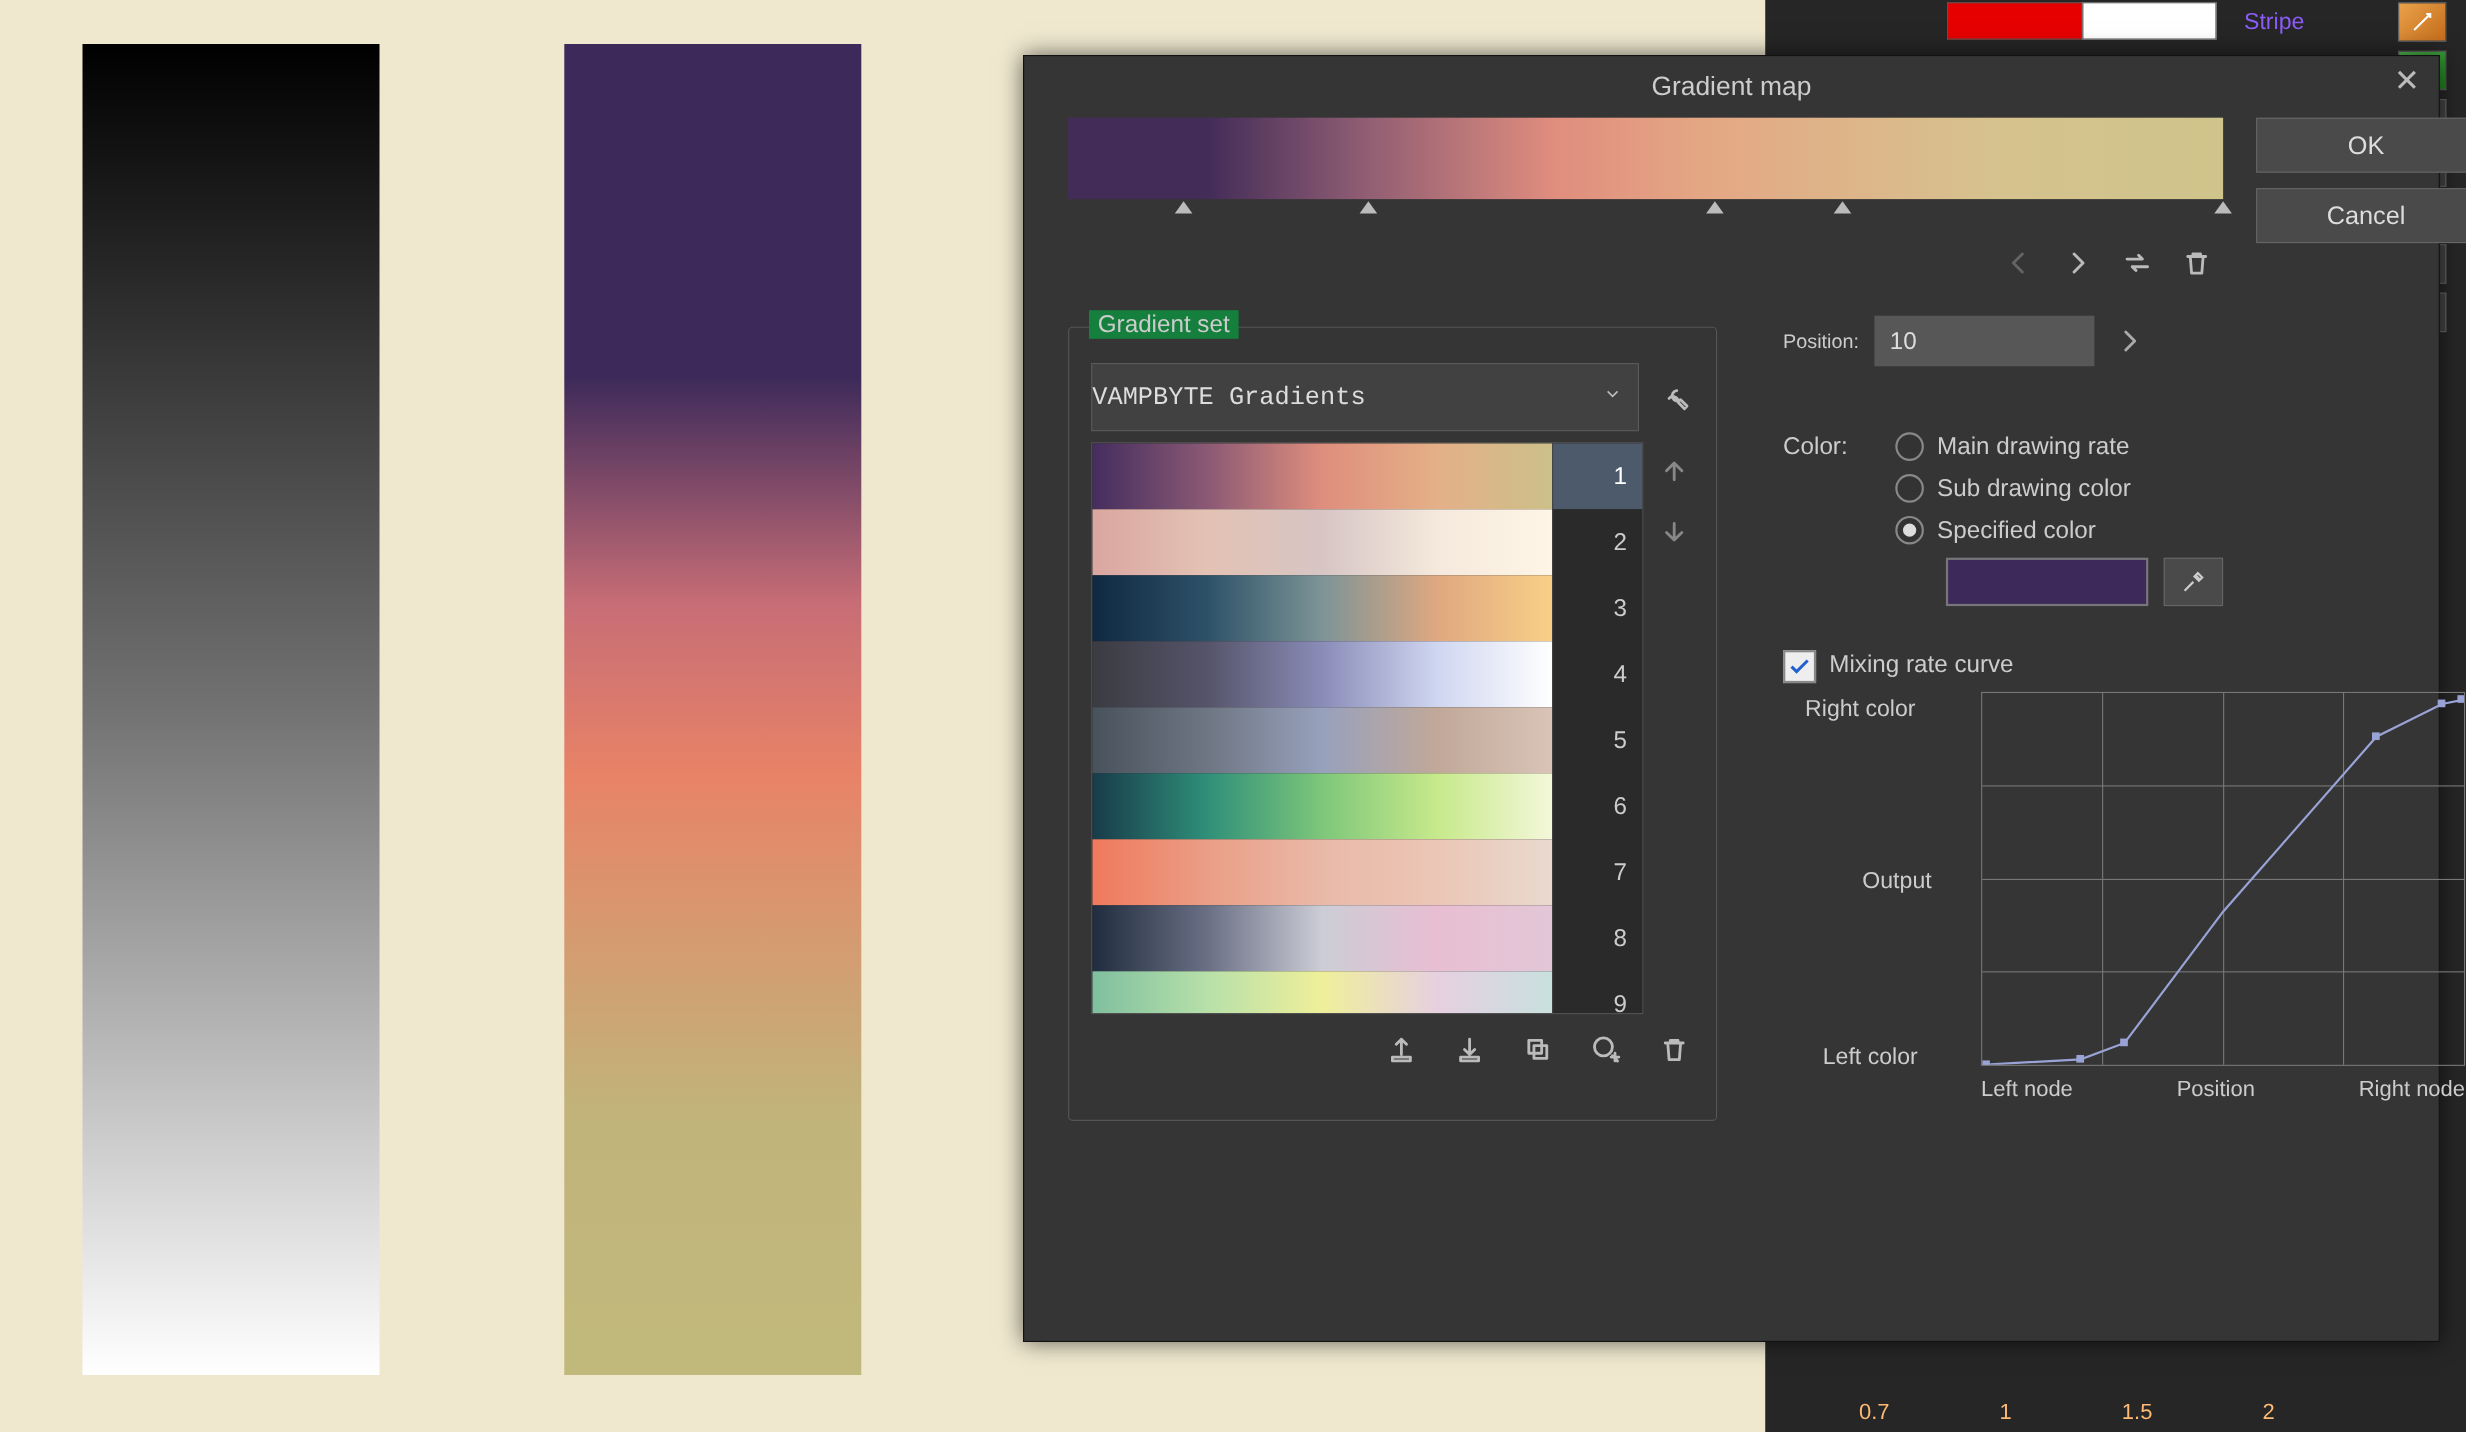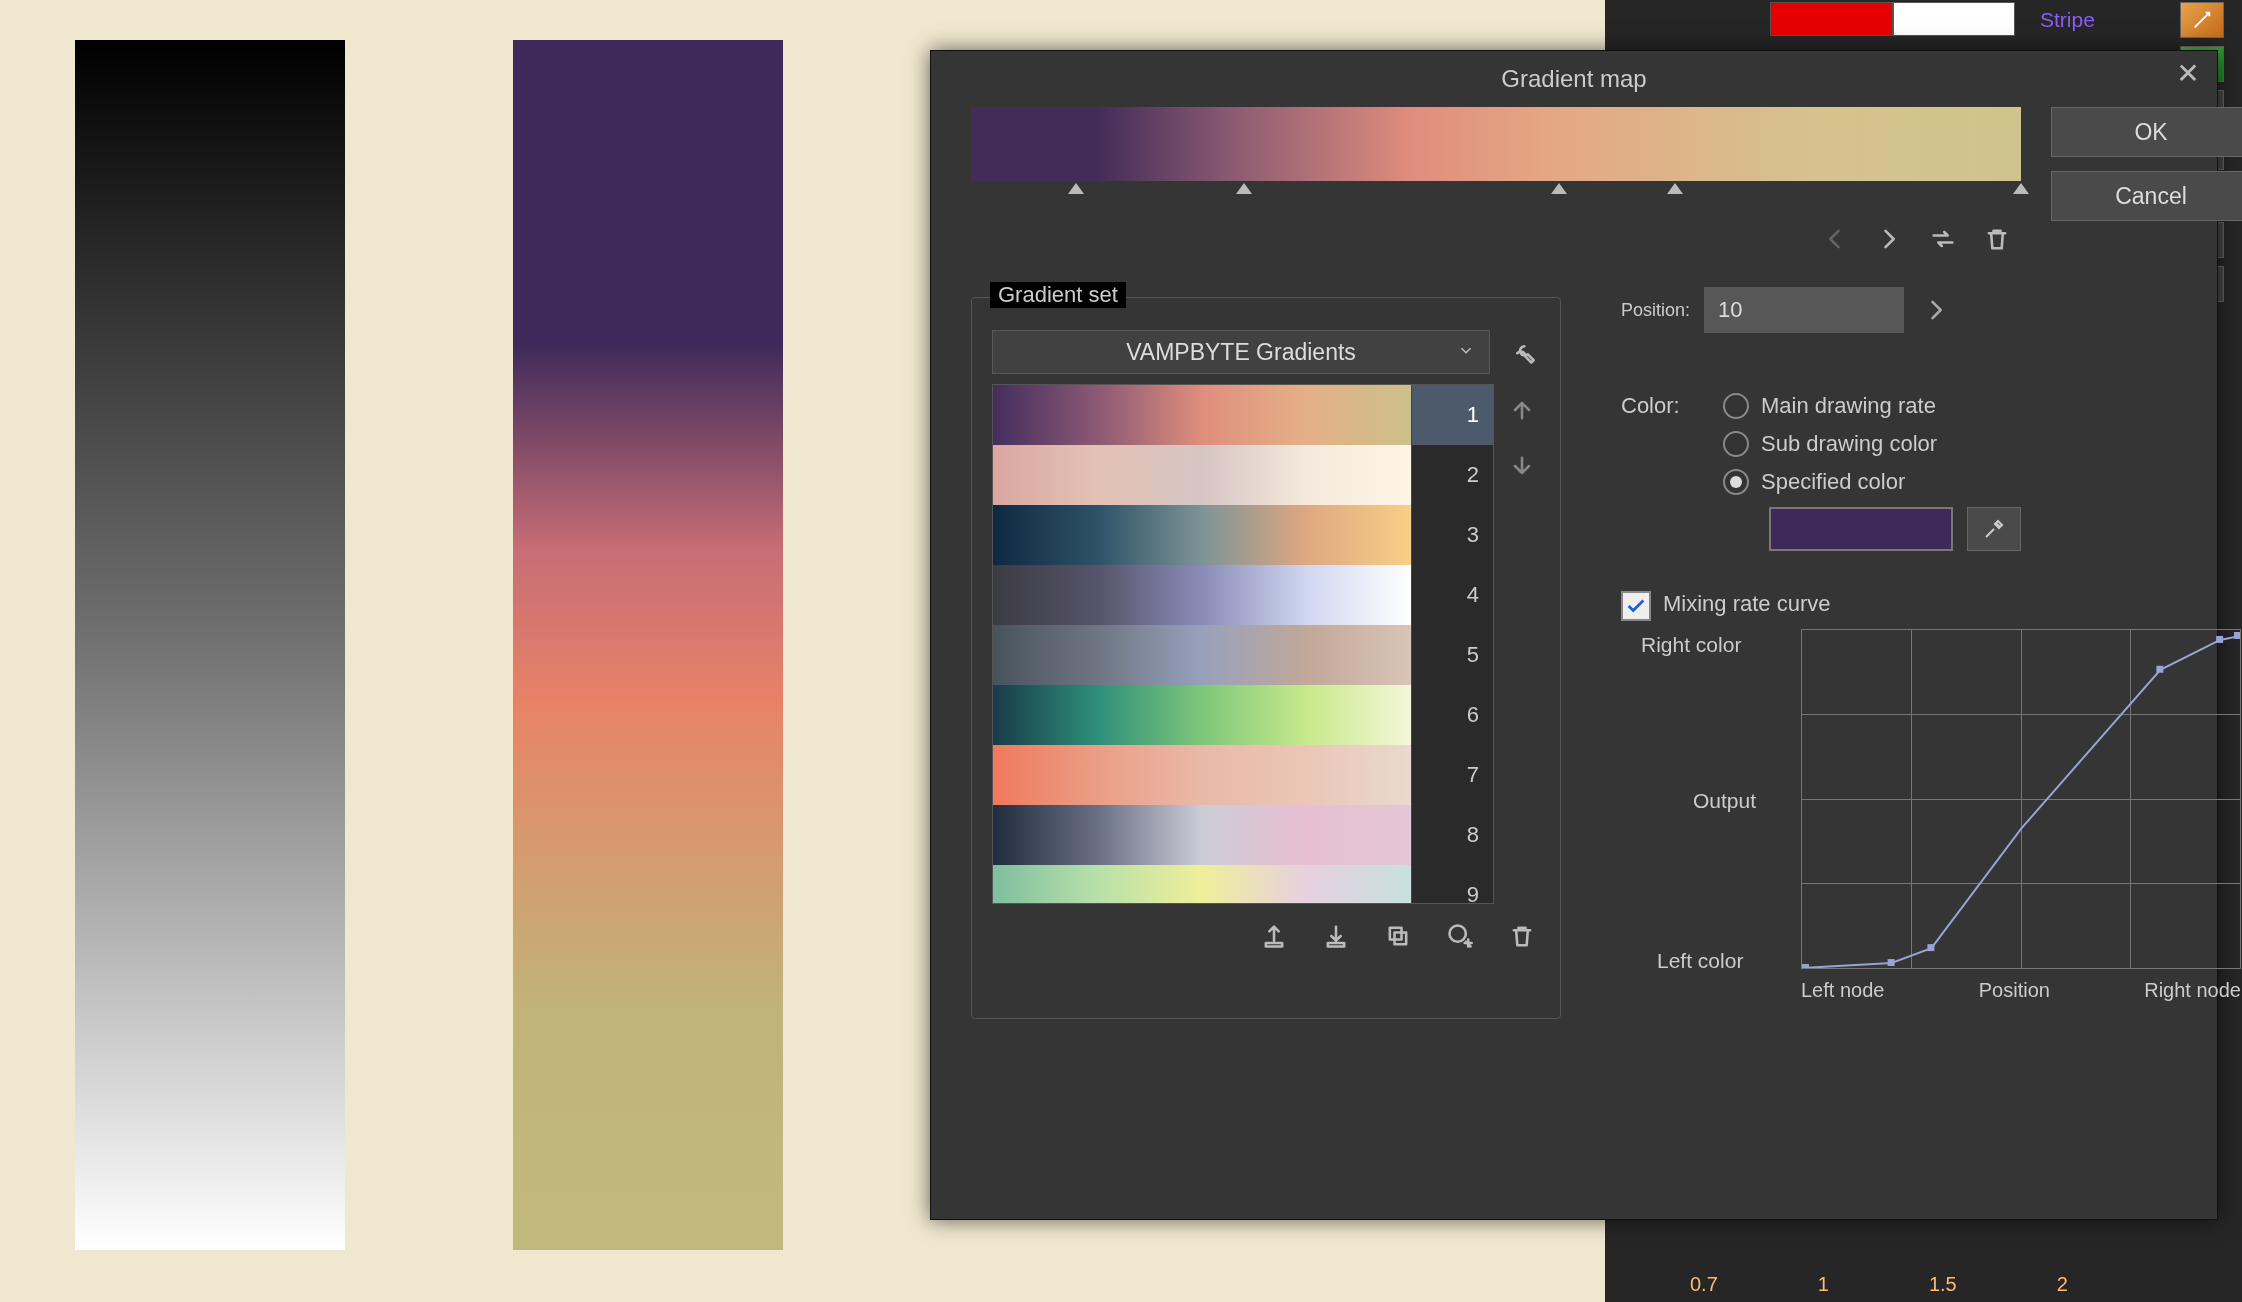--- a/index.html
+++ b/index.html
@@ -167,34 +167,35 @@
     width: 590px;
     border: 1px solid #555;
     border-radius: 4px;
     padding: 14px 20px 20px;
     position:relative;
     margin-top: 30px;
   }
   .grad-set-label {
     position:absolute;
     top:-16px; left:18px;
-    background:#000000;
+    background:#15803d;
     padding:0 8px;
     font-size:22px;
   }
   .grad-set-dropdown-row{display:flex;align-items:center;gap:14px;margin:18px 0 10px;}
   .grad-set-dropdown {
     flex:1;
-    height: 44px;
+    height: 62px;
     background:#414141;
     border:1px solid #5a5a5a;
-    display:flex;align-items:center;justify-content:center;
+    display:flex;align-items:center;
     position:relative;
     font-size:23px;
     color:#ddd;
+    font-family:Liberation Mono, monospace;
   }
   .dd-chevron{position:absolute;right:14px;top:50%;transform:translateY(-50%);}
 
   .grad-list-wrap{ display:flex; gap:10px; margin-top:8px;}
   .grad-list {
     flex:1;
     border:1px solid #555;
     background:#2a2a2a;
     height: 520px;
     overflow:hidden;

